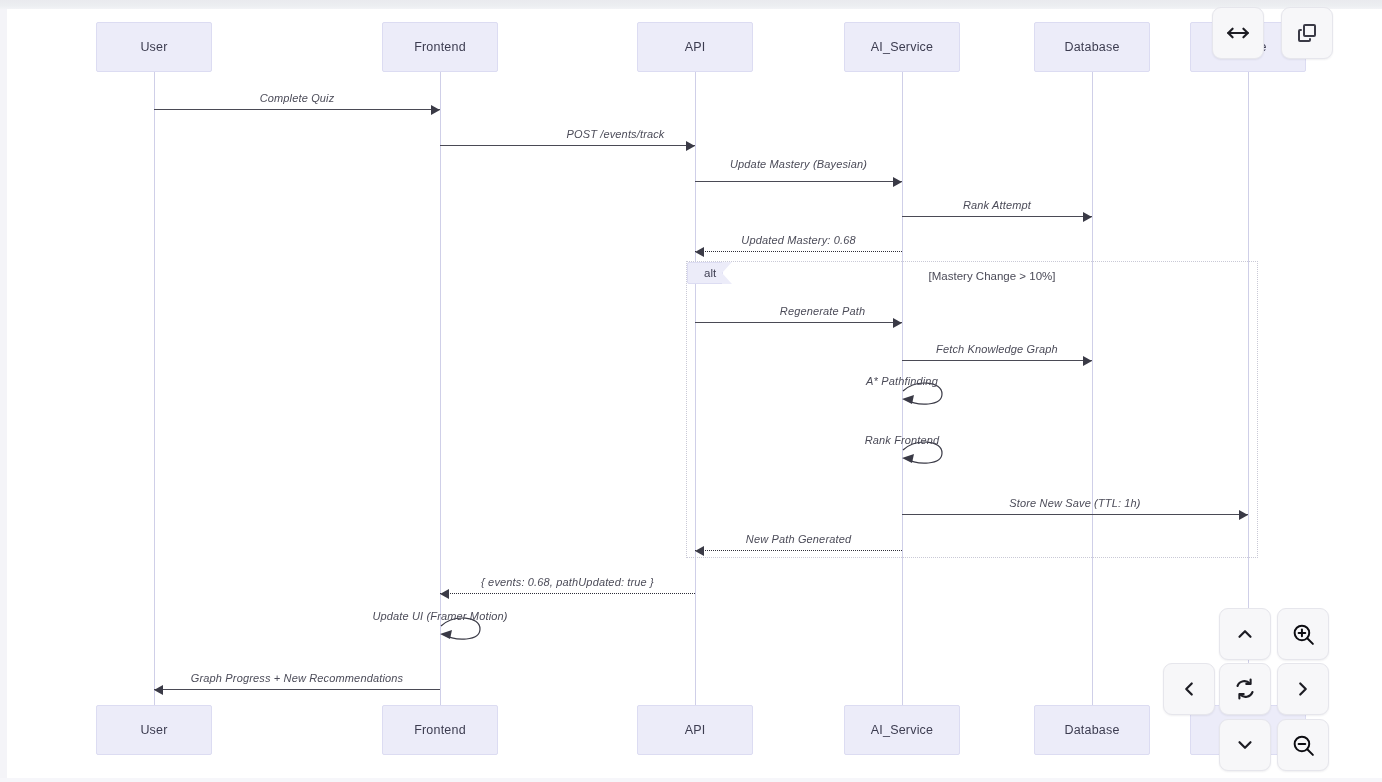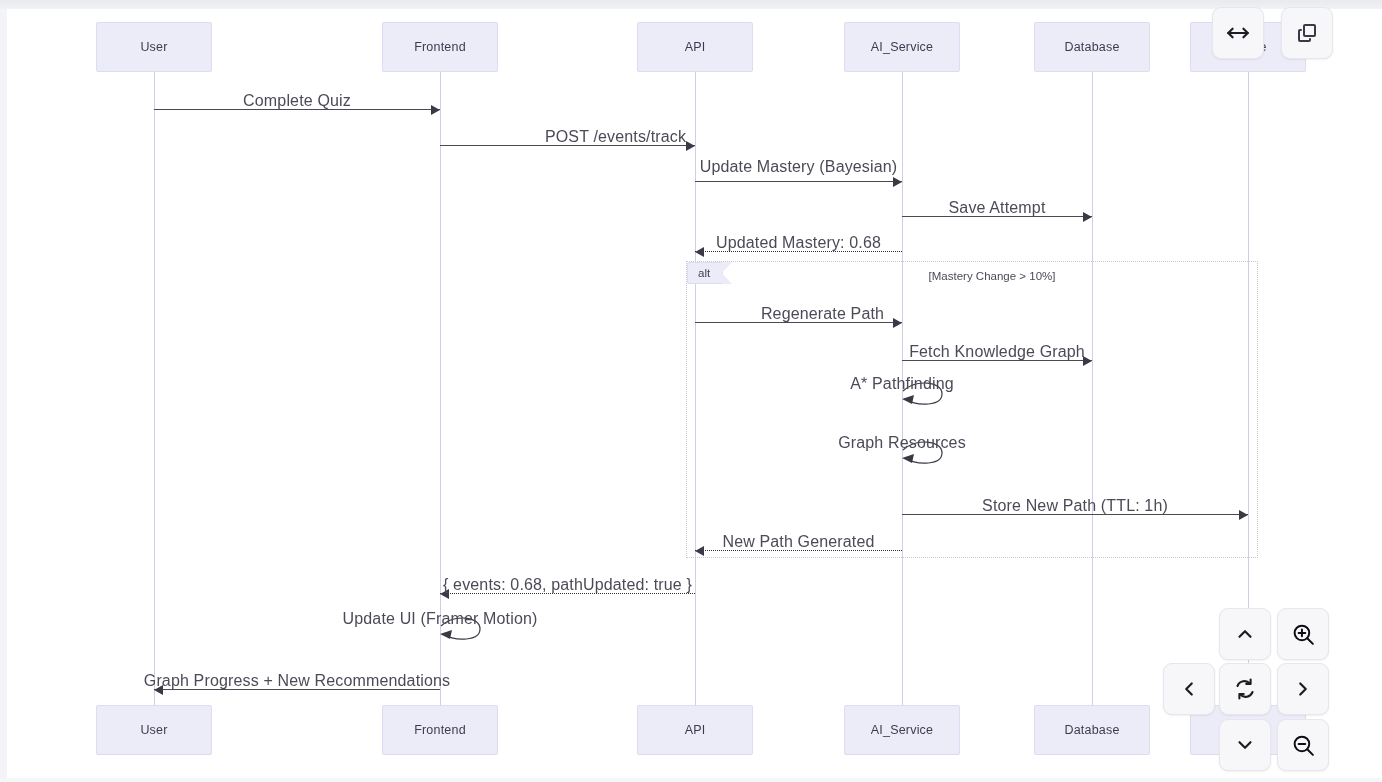--- a/index.html
+++ b/index.html
@@ -35,35 +35,35 @@
   .lifeline{position:absolute;width:1px;background:#cfcfe8;}
 
   
   .msg{position:absolute;height:0;border-top:1.2px solid #4a4a55;}
   .msg.dashed{border-top:1.6px dotted #2e2e38;}
   .arrowhead{position:absolute;width:0;height:0;border-top:5px solid transparent;border-bottom:5px solid transparent;}
   .arrowhead.right{border-left:9px solid #3a3a46;}
   .arrowhead.left{border-right:9px solid #3a3a46;}
 
   .msglabel{
-    position:absolute;color:#4b4b58;font-size:16px;white-space:nowrap;
-    transform:translateX(-50%);letter-spacing:.15px;
+    position:absolute;color:#4b4b58;font-size:11px;white-space:nowrap;
+    transform:translateX(-50%);letter-spacing:.15px;font-style:italic;
   }
 
   
   .selfloop{position:absolute;}
   .selfloop svg{display:block;overflow:visible;}
 
   
   .altbox{position:absolute;box-sizing:border-box;border:1px dotted #c9c9d6;background:transparent;}
   .alttab{
     position:absolute;box-sizing:border-box;
     background:#ececf9;border:1px solid #dcdcf2;
     color:#3f3f52;font-size:11.5px;
-    display:flex;align-items:center;padding-left:10px;
+    display:flex;align-items:center;padding-left:16px;
     border-radius:2px 0 0 2px;
   }
   .alttab::after{
     content:"";position:absolute;right:-10px;top:-1px;width:0;height:0;
     border-top:11px solid #ececf9;border-bottom:11px solid #ececf9;
     border-right:10px solid transparent;
   }
   .altcond{position:absolute;color:#4b4b58;font-size:11.5px;white-space:nowrap;transform:translateX(-50%);}
 
   
@@ -137,33 +137,33 @@
       <div class="arrowhead right" style="top: 95.5px; left: 424px;"></div>
       <div class="msglabel" style="left: 290px; top: 83px;">Complete Quiz</div>
       <div class="msg" style="left: 433px; top: 136px; width: 255px;"></div>
       <div class="arrowhead right" style="top: 131.5px; left: 679px;"></div>
       <div class="msglabel" style="left: 560.5px; top: 119px; margin-left: 48px;">POST /events/track</div>
       <div class="msg" style="left: 688px; top: 172px; width: 207px;"></div>
       <div class="arrowhead right" style="top: 167.5px; left: 886px;"></div>
       <div class="msglabel" style="left: 791.5px; top: 149px;">Update Mastery (Bayesian)</div>
       <div class="msg" style="left: 895px; top: 207px; width: 190px;"></div>
       <div class="arrowhead right" style="top: 202.5px; left: 1076px;"></div>
-      <div class="msglabel" style="left: 990px; top: 190px;">Save Attempt</div>
+      <div class="msglabel" style="left: 990px; top: 190px;">Rank Attempt</div>
       <div class="msg dashed" style="left: 688px; top: 242px; width: 207px;"></div>
       <div class="arrowhead left" style="top: 237.5px; left: 688px;"></div>
       <div class="msglabel" style="left: 791.5px; top: 225px;">Updated Mastery: 0.68</div>
       <div class="msg" style="left: 688px; top: 313px; width: 207px;"></div>
       <div class="arrowhead right" style="top: 308.5px; left: 886px;"></div>
       <div class="msglabel" style="left: 791.5px; top: 296px; margin-left: 24px;">Regenerate Path</div>
       <div class="msg" style="left: 895px; top: 351px; width: 190px;"></div>
       <div class="arrowhead right" style="top: 346.5px; left: 1076px;"></div>
       <div class="msglabel" style="left: 990px; top: 334px;">Fetch Knowledge Graph</div>
       <div class="msg" style="left: 895px; top: 505px; width: 346px;"></div>
       <div class="arrowhead right" style="top: 500.5px; left: 1232px;"></div>
-      <div class="msglabel" style="left: 1068px; top: 488px;">Store New Path (TTL: 1h)</div>
+      <div class="msglabel" style="left: 1068px; top: 488px;">Store New Save (TTL: 1h)</div>
       <div class="msg dashed" style="left: 688px; top: 541px; width: 207px;"></div>
       <div class="arrowhead left" style="top: 536.5px; left: 688px;"></div>
       <div class="msglabel" style="left: 791.5px; top: 524px;">New Path Generated</div>
       <div class="msg dashed" style="left: 433px; top: 584px; width: 255px;"></div>
       <div class="arrowhead left" style="top: 579.5px; left: 433px;"></div>
       <div class="msglabel" style="left: 560.5px; top: 567px;">{ events: 0.68, pathUpdated: true }</div>
       <div class="msg" style="left: 147px; top: 680px; width: 286px;"></div>
       <div class="arrowhead left" style="top: 675.5px; left: 147px;"></div>
       <div class="msglabel" style="left: 290px; top: 663px;">Graph Progress + New Recommendations</div>
       <div class="selfloop" style="left: 895px; top: 368px; width: 48px; height: 34px;">
@@ -172,21 +172,21 @@
           <polygon points="0,22 12,18 10,27" fill="#3a3a46"></polygon>
         </svg>
       </div>
       <div class="msglabel" style="left: 895px; top: 366px;">A* Pathfinding</div>
       <div class="selfloop" style="left: 895px; top: 427px; width: 48px; height: 34px;">
         <svg width="48" height="34" viewBox="0 0 48 34">
           <path d="M1 14 C 14 2, 40 4, 40 17 C 40 29, 16 30, 3 22" fill="none" stroke="#3a3a46" stroke-width="1.2"></path>
           <polygon points="0,22 12,18 10,27" fill="#3a3a46"></polygon>
         </svg>
       </div>
-      <div class="msglabel" style="left: 895px; top: 425px;">Graph Resources</div>
+      <div class="msglabel" style="left: 895px; top: 425px;">Rank Frontend</div>
       <div class="selfloop" style="left: 433px; top: 603px; width: 48px; height: 34px;">
         <svg width="48" height="34" viewBox="0 0 48 34">
           <path d="M1 14 C 14 2, 40 4, 40 17 C 40 29, 16 30, 3 22" fill="none" stroke="#3a3a46" stroke-width="1.2"></path>
           <polygon points="0,22 12,18 10,27" fill="#3a3a46"></polygon>
         </svg>
       </div>
       <div class="msglabel" style="left: 433px; top: 601px;">Update UI (Framer Motion)</div>
     </div>
 
   <div class="ctrlbtn" style="left:1212px;top:7px;width:52px;height:52px;">

